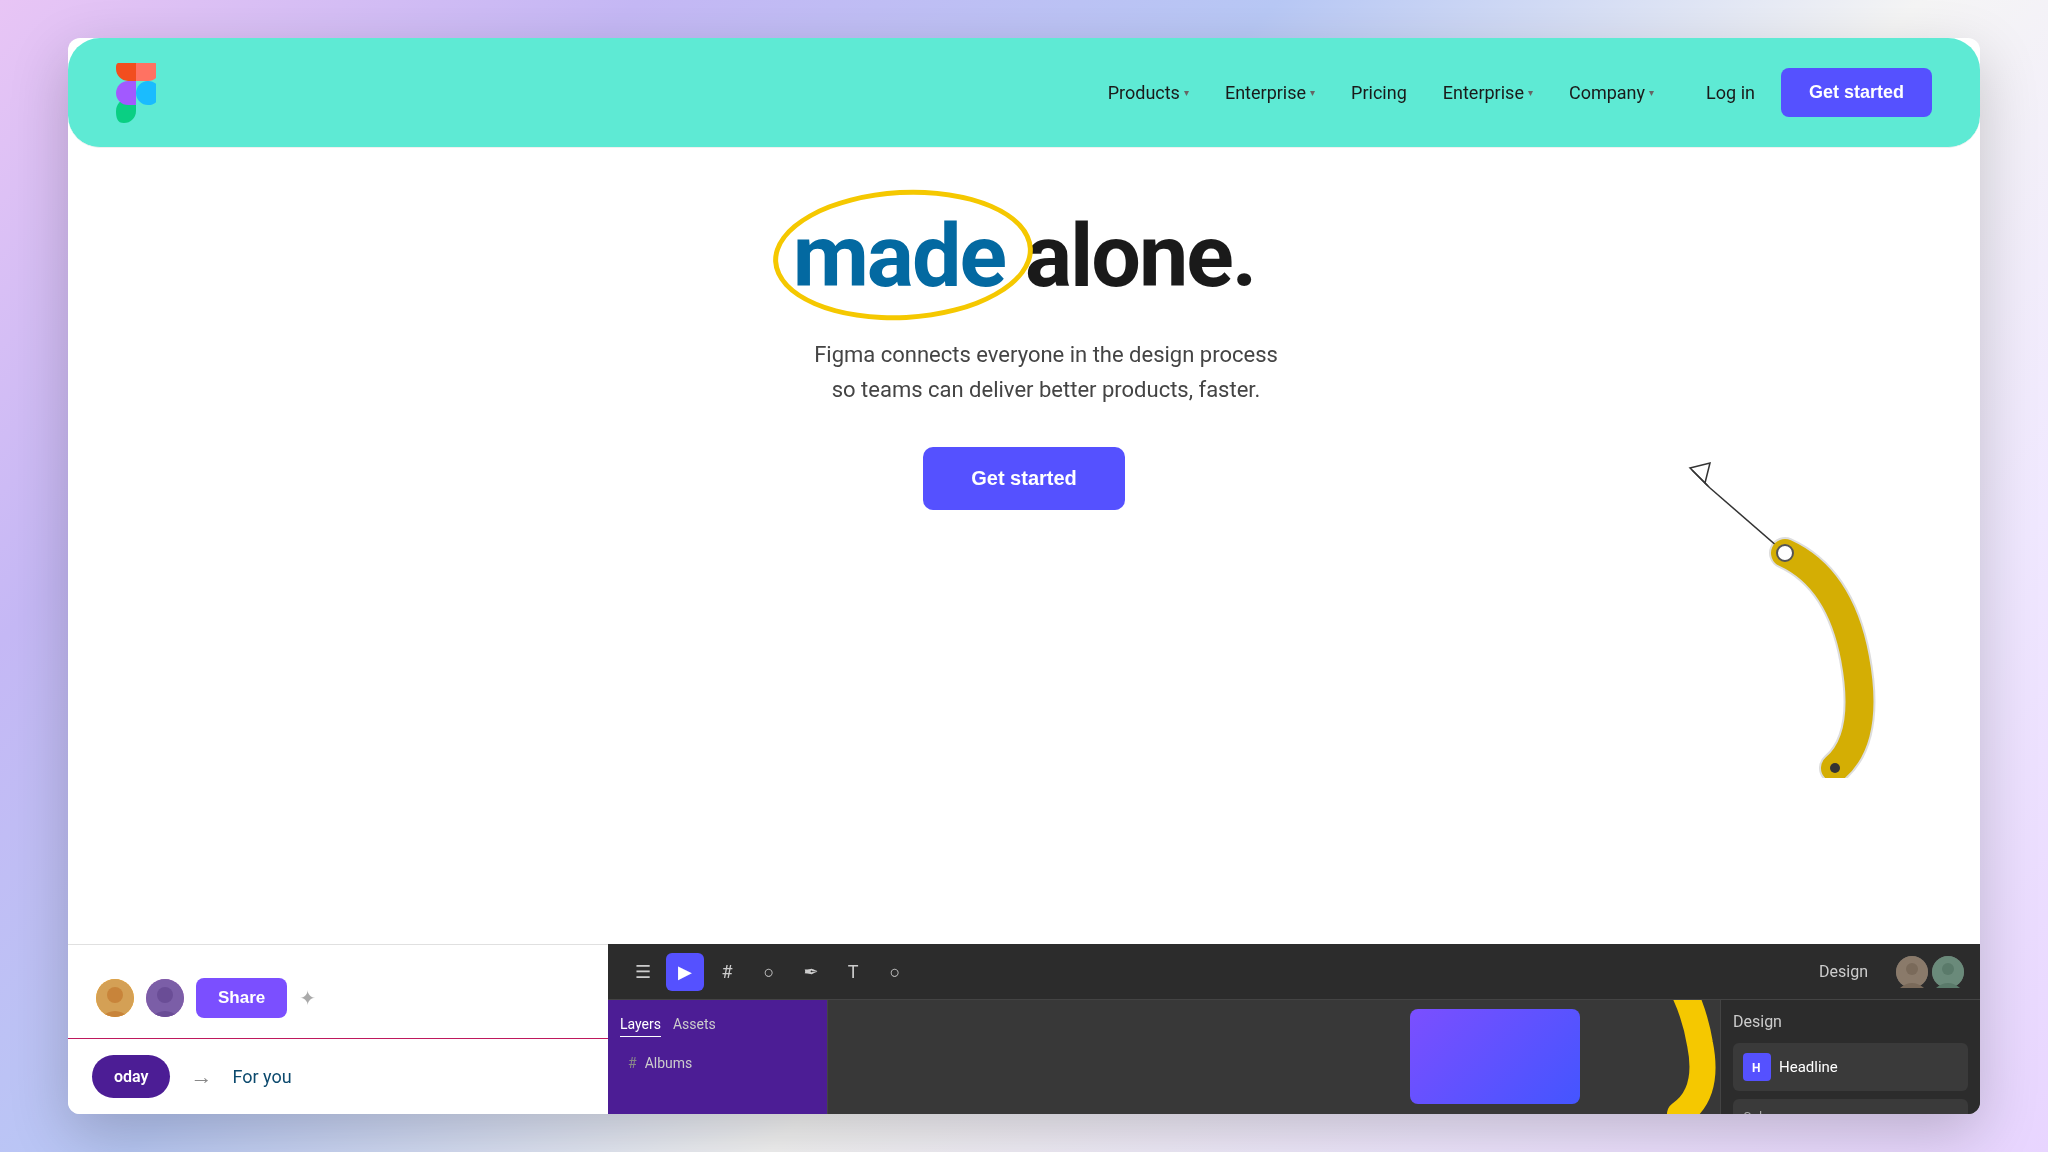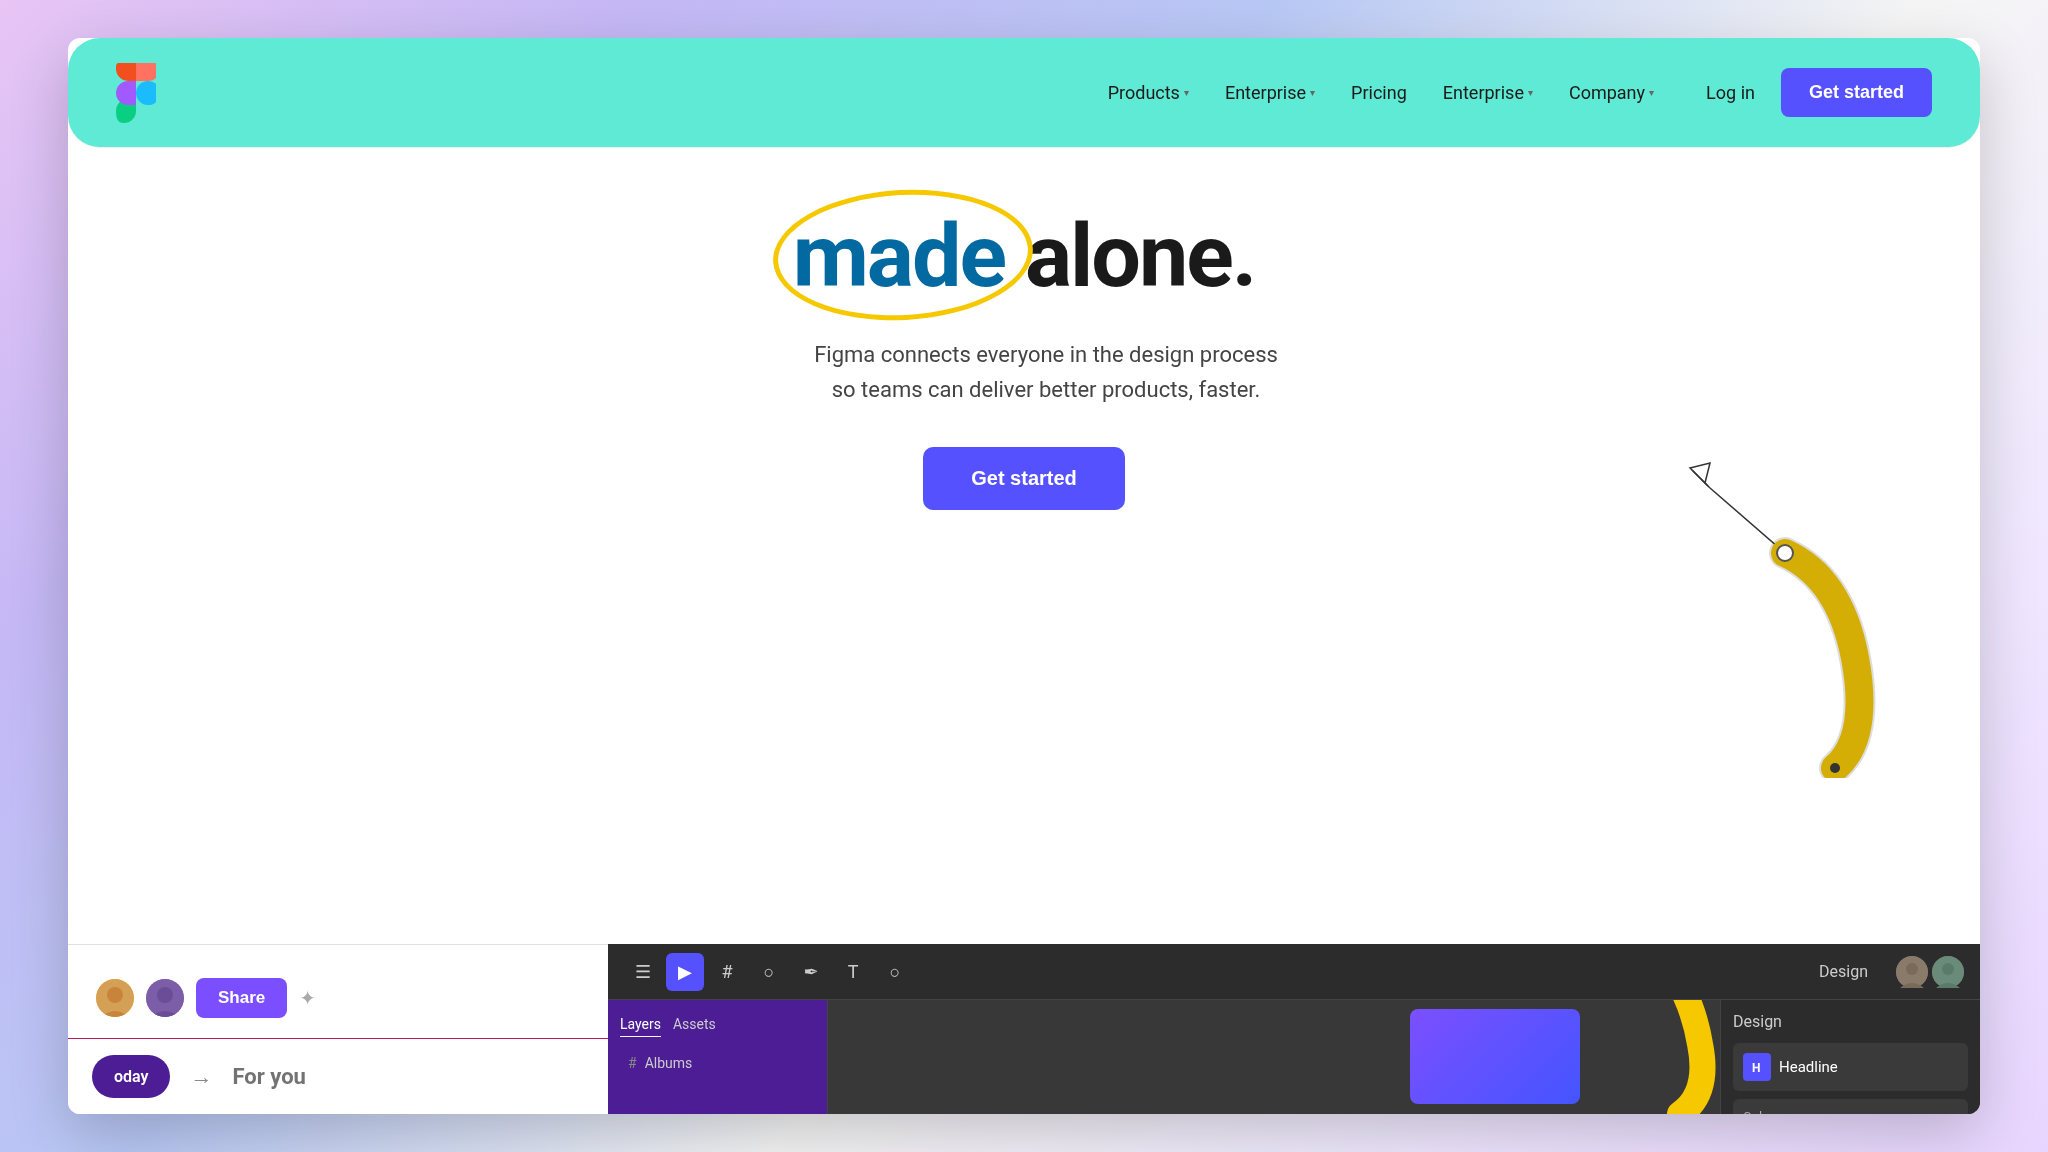--- a/index.html
+++ b/index.html
@@ -239,23 +239,23 @@
       font-size: 16px;
       font-weight: 600;
     }
 
     .tab-arrow {
       color: #888;
       font-size: 22px;
     }
 
     .tab-foryou {
-      font-size: 22px;
-      color: #737373;
-      font-weight: 700;
+      font-size: 18px;
+      color: #0c4a6e;
+      font-weight: 400;
     }
 
     
     .right-panel {
       flex: 1;
       background: #2c2c2c;
       display: flex;
       flex-direction: column;
       overflow: hidden;
     }

